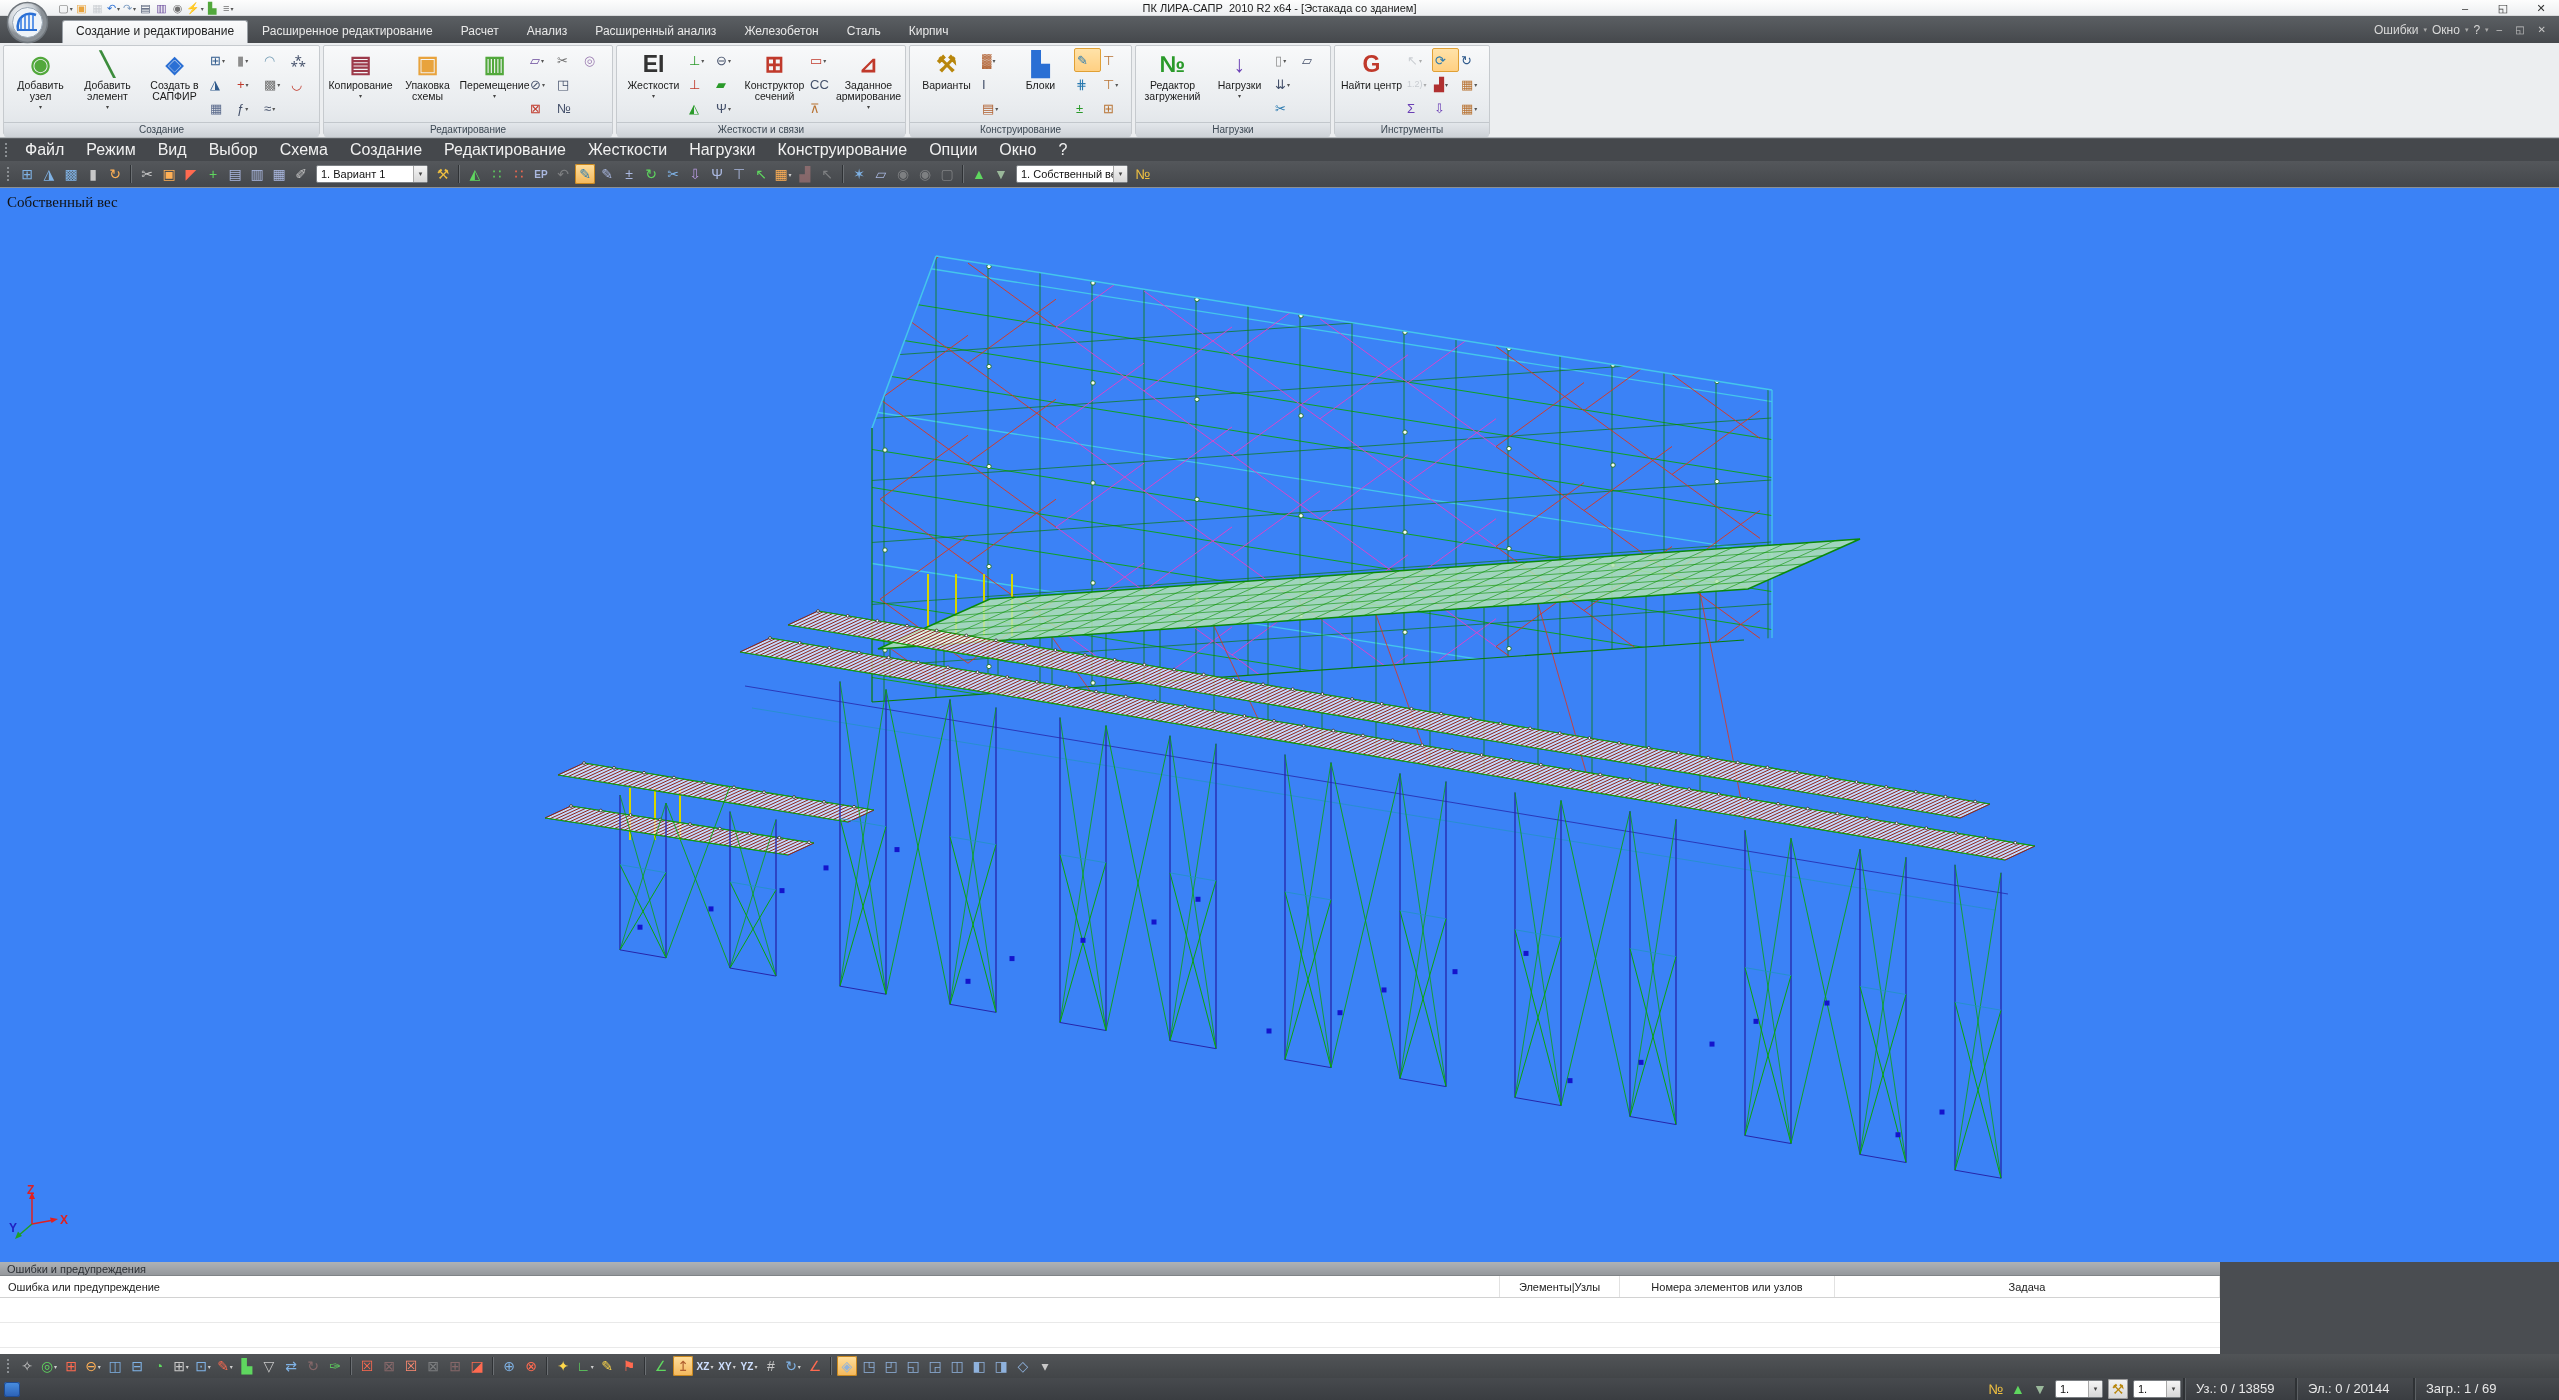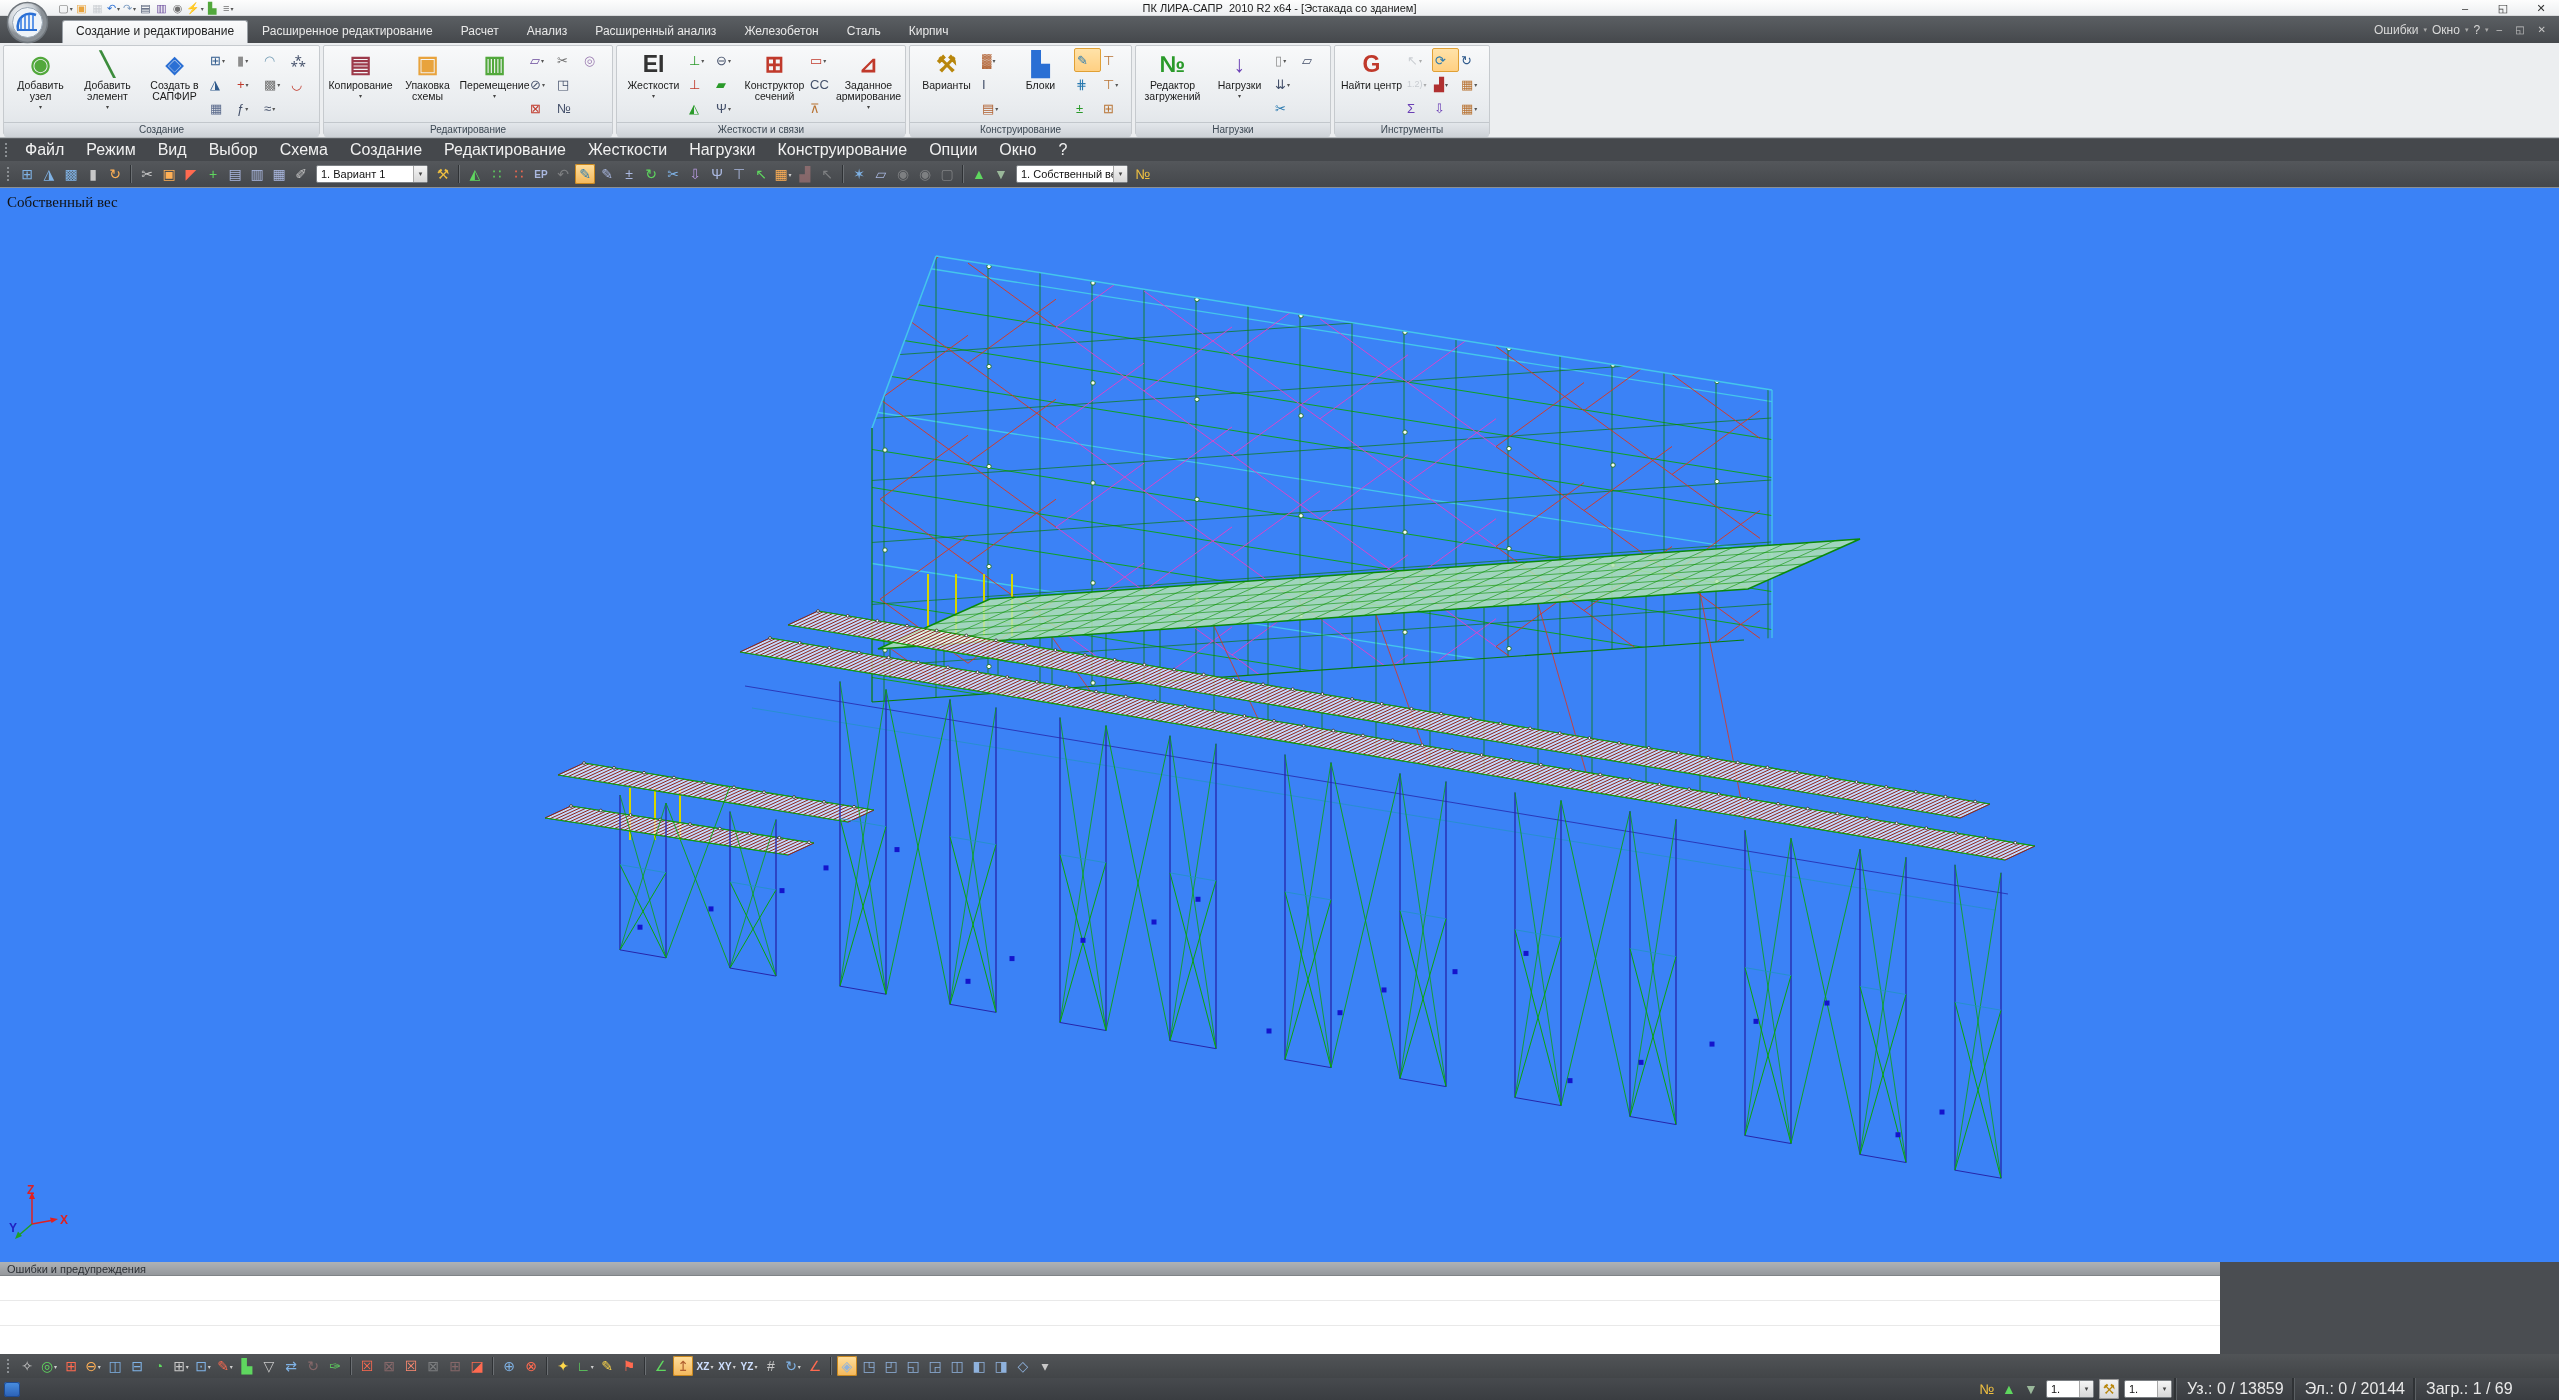--- a/index.html
+++ b/index.html
@@ -78,21 +78,21 @@
 .ephead{height:14px;background:linear-gradient(#aeb2b6,#95989c);font-size:11px;line-height:14px;color:#2b2f34;padding-left:7px;border-bottom:1px solid #7f8387}
 #epcols{display:grid;grid-template-columns:1500px 120px 215px 1fr;height:22px;border-bottom:1px solid #d2d2d2}
 .epcol{font-size:11px;color:#222;text-align:center;border-right:1px solid #e2e2e2;line-height:22px;overflow:hidden;white-space:nowrap}
 .epcol:first-child{text-align:left;padding-left:8px}
 .eprow{height:25px;border-bottom:1px solid #e9e9e9}
 
 
 #statusbar{position:absolute;top:1378px;left:0;width:2559px;height:22px;background:linear-gradient(#474a4e,#3a3d41);display:flex;align-items:center}
 #sbleft{width:16px;height:15px;margin-left:4px;border-radius:3px;background:linear-gradient(#4a90e2,#2a5fb4);box-shadow:inset 0 0 0 1px #1e4a90}
 #sbcluster{margin-left:auto;display:flex;align-items:center}
-.sbfield{height:22px;line-height:22px;border-left:1px solid #5b5f63;box-shadow:-2px 0 0 #2f3235;color:#e9e9e9;font-size:16px;padding:0 10px;white-space:nowrap}
+.sbfield{height:22px;line-height:22px;border-left:1px solid #5b5f63;box-shadow:-2px 0 0 #2f3235;color:#e9e9e9;font-size:13px;padding:0 10px;white-space:nowrap}
 #sb-nodes{min-width:112px}#sb-elems{min-width:118px}#sb-loads{min-width:144px}
 </style>
 </head>
 <body>
 
 <div id="titlebar">
   <div id="qat">
       <span class="qicon">
         <span class="g" style="color: rgb(112, 112, 112);">▢</span>
         <span class="dd">▾</span>
@@ -1764,20 +1764,26 @@
     <line x1="24" y1="40" x2="10" y2="52" stroke="#20a020" stroke-width="1.5"></line>
     <path d="M 7,55 L 14,52 L 10,47.5 Z" fill="#20a020"></path>
     <text x="19" y="10" font-size="12" font-weight="bold" fill="#e02020">Z</text>
     <text x="52" y="40" font-size="12" font-weight="bold" fill="#e02020">X</text>
     <text x="1" y="48" font-size="12" font-weight="bold" fill="#2020c0">Y</text>
   </svg>
 </div>
 
 <div id="errpanel">
   <div class="ephead">Ошибки и предупреждения</div>
+  <div id="epcols">
+      <div class="epcol">Ошибка или предупреждение</div>
+      <div class="epcol">Элементы|Узлы</div>
+      <div class="epcol">Номера элементов или узлов</div>
+      <div class="epcol">Задача</div>
+    </div>
   <div class="eprow"></div>
   <div class="eprow"></div>
 </div>
 
 <div id="bottb">
     <span class="handle"></span>
     <span class="tbi">
       <span class="g" style="color: rgb(200, 200, 200);">✧</span>
     </span>
     <span class="tbi">

